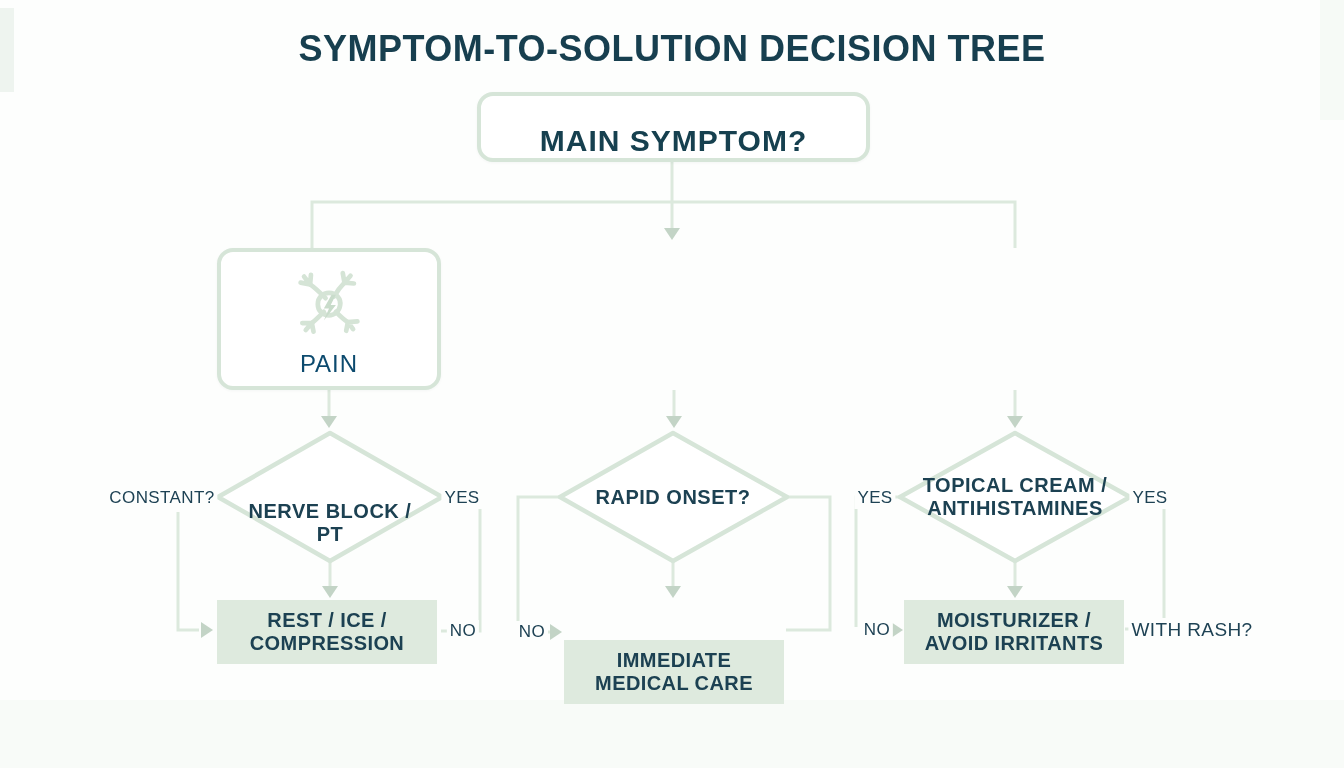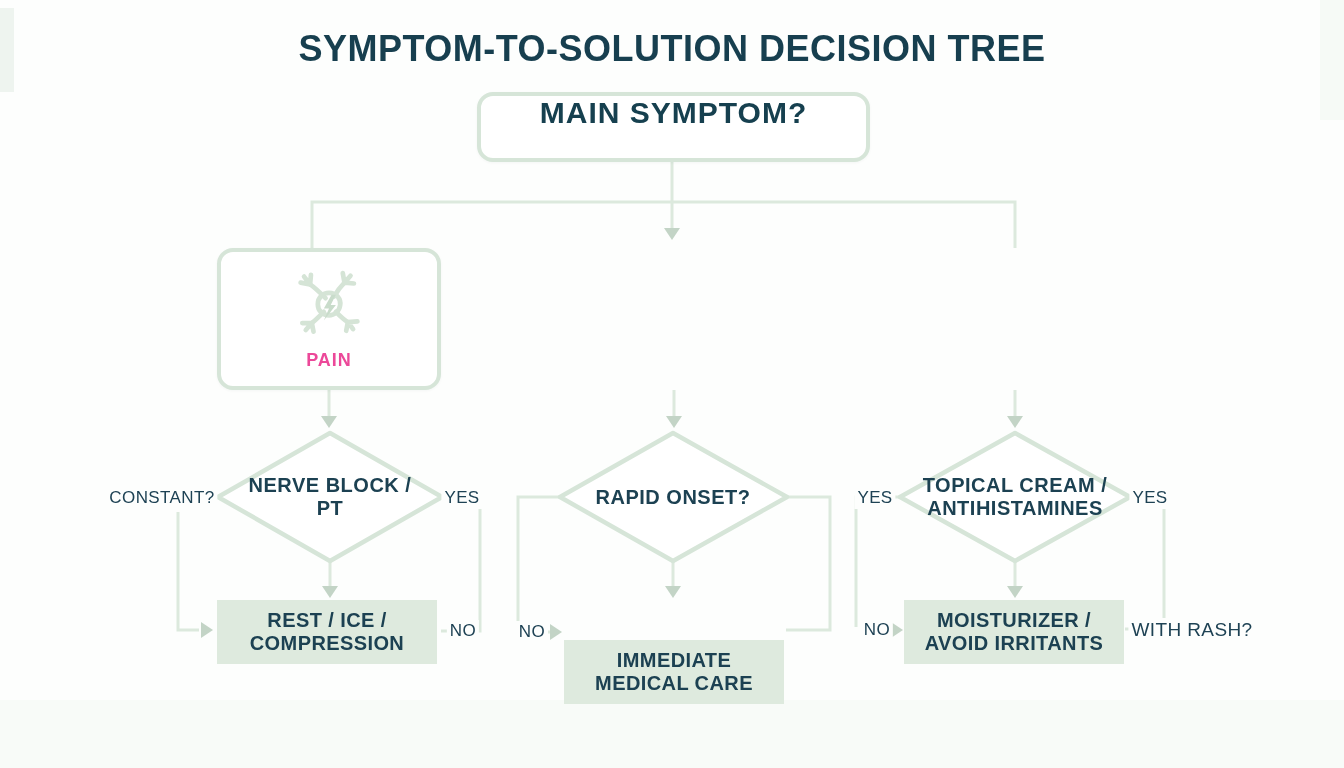--- a/index.html
+++ b/index.html
@@ -25,33 +25,33 @@
   .connector-layer { position: absolute; left: 0; top: 0; }
   .node {
     position: absolute;
     background: #ffffff;
     border: 4px solid #d6e5d8;
     border-radius: 16px;
     box-shadow: 0 1px 3px rgba(30,60,50,0.04);
   }
   .root-node {
     left: 477px; top: 92px; width: 393px; height: 70px;
-    display: flex; align-items: flex-start; justify-content: center;
+    display: flex; align-items: flex-end; justify-content: center;
   }
   .root-label {
     font-size: 30px; font-weight: 800; letter-spacing: 1px; color: #16404f;
   }
   .symptom-node {
     top: 248px; width: 224px; height: 142px;
     display: flex; flex-direction: column; align-items: center; justify-content: flex-start;
   }
   .symptom-icon { margin-top: 10px; width: 96px; height: 86px; }
   .symptom-label {
     margin-top: 2px;
-    font-size: 18px; font-weight: 700; letter-spacing: 1px; color: #ec4899;
+    font-size: 24px; font-weight: 400; letter-spacing: 1px; color: #0c4a6e;
   }
   .decision-label {
     position: absolute;
     width: 200px;
     transform: translate(-50%, -50%);
     text-align: center;
     font-size: 20px; font-weight: 800; letter-spacing: 0.5px;
     line-height: 1.15;
     color: #1c4152;
   }
@@ -154,21 +154,21 @@
         <path d="M72 70 l11 -1 M72 70 l6 8 M72 70 l-2 10"></path>
         <path d="M50 36 c9 0 14 7 13 14 c-1 8 -7 12 -13 12 c-7 0 -13 -5 -13 -13 c0 -8 6 -13 13 -13 z"></path>
       </g>
       <path d="M53 38 L44 54 h6 L44 68 L58 50 h-6 L58 38 z" fill="#c9dccb"></path>
     </svg>
     <div class="symptom-label">PAIN</div>
   </div>
 
 
 
-  <div class="decision-label" style="left:330px;top:497px;width:180px;">NERVE BLOCK / PT</div>
+  <div class="decision-label" style="left:330px;top:523px;width:180px;">NERVE BLOCK / PT</div>
   <div class="decision-label" style="left:673px;top:497px;width:190px;">RAPID ONSET?</div>
   <div class="decision-label" style="left:1015px;top:497px;width:200px;">TOPICAL CREAM / ANTIHISTAMINES</div>
 
   <div class="solution-node" style="left:217px;">REST / ICE / COMPRESSION</div>
   <div class="solution-node" style="left:564px;margin-top:40px;">IMMEDIATE MEDICAL CARE</div>
   <div class="solution-node" style="left:904px;">MOISTURIZER / AVOID IRRITANTS</div>
 
   <div class="edge-label" style="left:162px;top:498px;">CONSTANT?</div>
   <div class="edge-label" style="left:462px;top:498px;">YES</div>
   <div class="edge-label" style="left:463px;top:631px;">NO</div>

